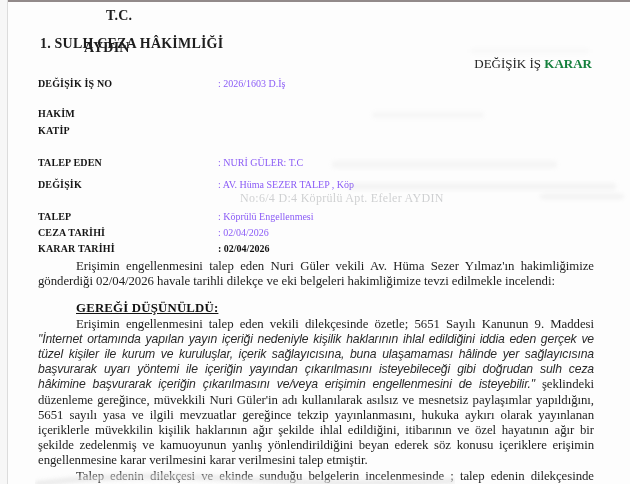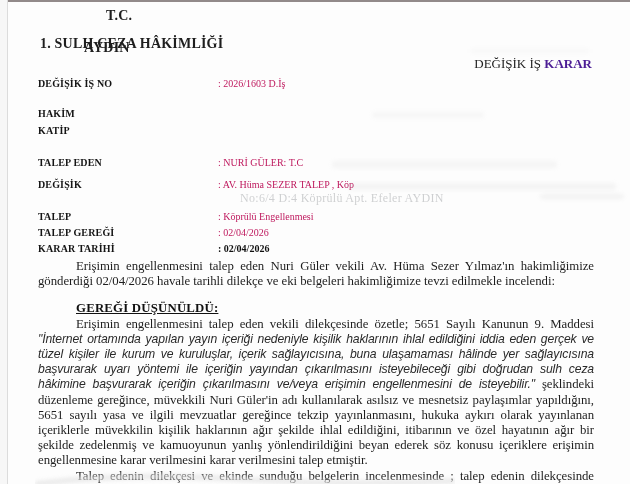--- a/index.html
+++ b/index.html
@@ -14,25 +14,25 @@
   .left-strip{position:absolute;top:0;left:0;width:7px;height:100%;background:#f7f7f7;border-right:1px solid #dcdcdc;}
   .smudge{position:absolute;background:#b9b9b9;filter:blur(2px);border-radius:3px;}
   .bottom-wave{position:absolute;left:35px;bottom:-2px;opacity:.8;}
   
   .lh{position:absolute;font-weight:bold;font-size:14px;letter-spacing:.2px;white-space:nowrap;}
   .lh1{left:106px;top:8px;}
   .lh2{left:84px;top:40px;}
   .lh3{left:40px;top:36px;}
   
   .doc-type{position:absolute;top:56px;right:38px;font-size:13px;white-space:nowrap;color:#222;}
-  .doc-type .b{font-weight:bold;color:#4c1d95;margin-top:48px;}
+  .doc-type .b{font-weight:bold;color:#15803d;margin-top:48px;}
   
   .row{position:absolute;left:0;width:100%;height:17px;font-size:10px;white-space:nowrap;}
   .lab{position:absolute;left:38px;font-weight:bold;letter-spacing:.15px;color:#141414;}
-  .val{position:absolute;left:218px;color:#be185d;}
+  .val{position:absolute;left:218px;color:#8b5cf6;}
   .val.b{font-weight:bold;color:#111;}
   .faded-line{
     position:absolute;left:240px;top:191px;font-size:12px;white-space:nowrap;
     color:#4a4f55;opacity:.26;filter:blur(.4px);letter-spacing:.3px;
   }
   
   .bodytext{
     position:absolute;left:38px;right:36px;top:259px;
     font-size:12.8px;line-height:15.2px;text-align:justify;
     letter-spacing:-0.05px;
@@ -78,21 +78,21 @@
   <div class="row" style="top:179px">
     <span class="lab">DEĞİŞİK</span>
     <span class="val">: AV. Hüma SEZER TALEP , Köp</span>
   </div>
   <div class="faded-line">No:6/4 D:4 Köprülü Apt. Efeler AYDIN</div>
   <div class="row" style="top:211px">
     <span class="lab">TALEP</span>
     <span class="val">: Köprülü Engellenmesi</span>
   </div>
   <div class="row" style="top:227px">
-    <span class="lab">TALEP GEREĞİ</span>
+    <span class="lab">CEZA TARİHİ</span>
     <span class="val">: 02/04/2026</span>
   </div>
   <div class="row" style="top:243px">
     <span class="lab">KARAR TARİHİ</span>
     <span class="val b">: 02/04/2026</span>
   </div>
 
   <div class="smudge" style="left:372px;top:112px;width:112px;height:6px;opacity:.10"></div>
   <div class="smudge" style="left:470px;top:49px;width:120px;height:4px;opacity:.08"></div>
   <div class="smudge" style="left:332px;top:161px;width:225px;height:7px;opacity:.12"></div>

